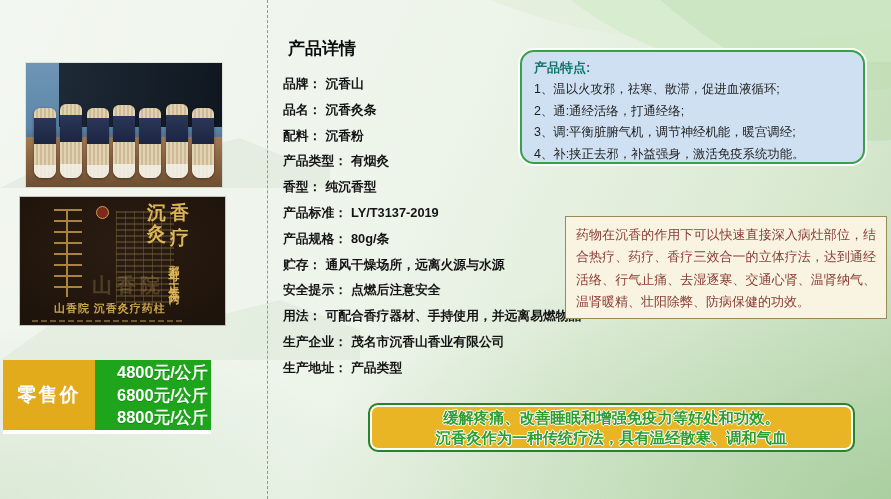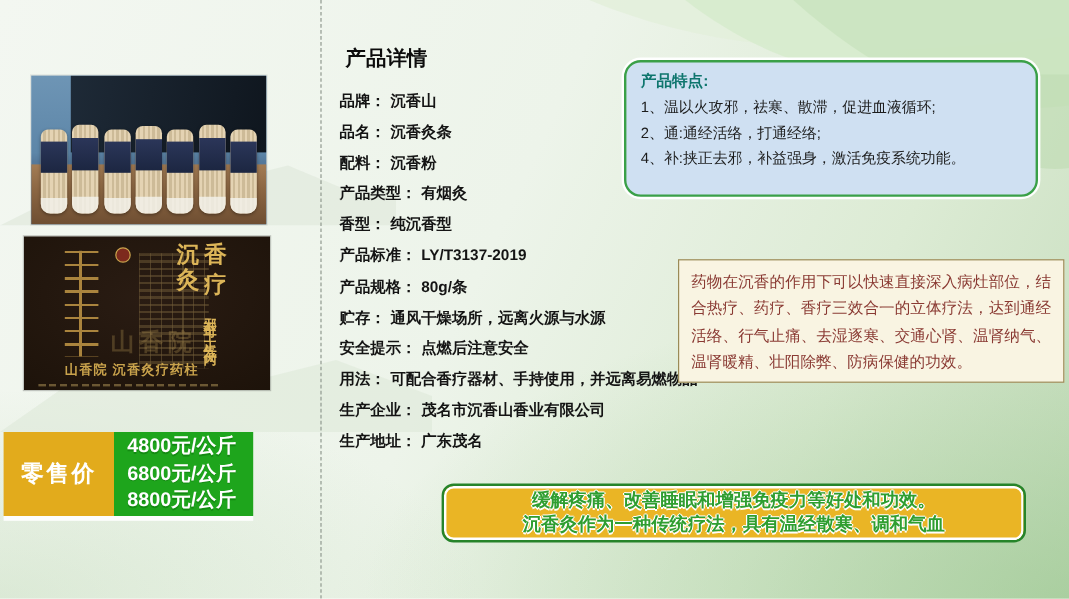--- a/index.html
+++ b/index.html
@@ -56,21 +56,21 @@
   .pk-brand{position:absolute;left:34px;bottom:9px;font-size:11px;letter-spacing:1px;color:#c9a34c;
           font-family:"Liberation Serif","DejaVu Serif",serif;font-weight:bold;white-space:nowrap;}
   .pk-fineline{position:absolute;left:12px;bottom:3px;width:150px;height:2px;
           background:repeating-linear-gradient(90deg,rgba(200,170,100,.45) 0 6px,transparent 6px 9px);}
 
   
   .price-label{position:absolute;left:3px;top:360px;width:92px;height:70px;background:#e2ab1c;
           display:flex;align-items:center;justify-content:center;color:#fff;font-weight:bold;
           font-size:19px;letter-spacing:2px;}
   .price-box{position:absolute;left:95px;top:360px;width:116px;height:70px;background:#1ea51c;
-          display:flex;flex-direction:column;justify-content:center;padding-left:11px;box-sizing:border-box;}
+          display:flex;flex-direction:column;justify-content:center;padding-left:22px;box-sizing:border-box;}
   .price-box div{color:#fff;font-weight:bold;font-size:16.5px;line-height:22.5px;white-space:nowrap;
           text-shadow:0 1px 0 rgba(0,90,0,.35);}
   .price-underline{position:absolute;left:3px;top:430px;width:208px;height:4px;background:rgba(255,255,255,.92);}
 
   
   .heading{position:absolute;left:288px;top:37px;font-size:17px;font-weight:bold;color:#0c0c0c;}
   .details{position:absolute;left:283px;top:71px;width:300px;}
   .drow{font-size:12.8px;font-weight:bold;color:#141414;line-height:25.8px;white-space:nowrap;}
   .drow .lab{margin-right:4px;}
 
@@ -162,27 +162,28 @@
     <div class="drow"><span class="lab">品名：</span><span>沉香灸条</span></div>
     <div class="drow"><span class="lab">配料：</span><span>沉香粉</span></div>
     <div class="drow"><span class="lab">产品类型：</span><span>有烟灸</span></div>
     <div class="drow"><span class="lab">香型：</span><span>纯沉香型</span></div>
     <div class="drow"><span class="lab">产品标准：</span><span>LY/T3137-2019</span></div>
     <div class="drow"><span class="lab">产品规格：</span><span>80g/条</span></div>
     <div class="drow"><span class="lab">贮存：</span><span>通风干燥场所，远离火源与水源</span></div>
     <div class="drow"><span class="lab">安全提示：</span><span>点燃后注意安全</span></div>
     <div class="drow"><span class="lab">用法：</span><span>可配合香疗器材、手持使用，并远离易燃物品</span></div>
     <div class="drow"><span class="lab">生产企业：</span><span>茂名市沉香山香业有限公司</span></div>
-    <div class="drow"><span class="lab">生产地址：</span><span>广东茂名</span></div>
+    <div class="drow"><span class="lab">生产地址：</span><span>产品类型</span></div>
   </div>
 
   <div class="features">
     <div class="ftitle">产品特点:</div>
     <div class="fitem">1、温以火攻邪，祛寒、散滞，促进血液循环;</div>
     <div class="fitem">2、通:通经活络，打通经络;</div>
+    <div class="fitem">3、调:平衡脏腑气机，调节神经机能，暖宫调经;</div>
     <div class="fitem">4、补:挟正去邪，补益强身，激活免疫系统功能。</div>
   </div>
 
   <div class="efficacy">药物在沉香的作用下可以快速直接深入病灶部位，结合热疗、药疗、香疗三效合一的立体疗法，达到通经活络、行气止痛、去湿逐寒、交通心肾、温肾纳气、温肾暖精、壮阳除弊、防病保健的功效。</div>
 
   <div class="banner">
     <div>缓解疼痛、改善睡眠和增强免疫力等好处和功效。</div>
     <div>沉香灸作为一种传统疗法，具有温经散寒、调和气血</div>
   </div>
 

